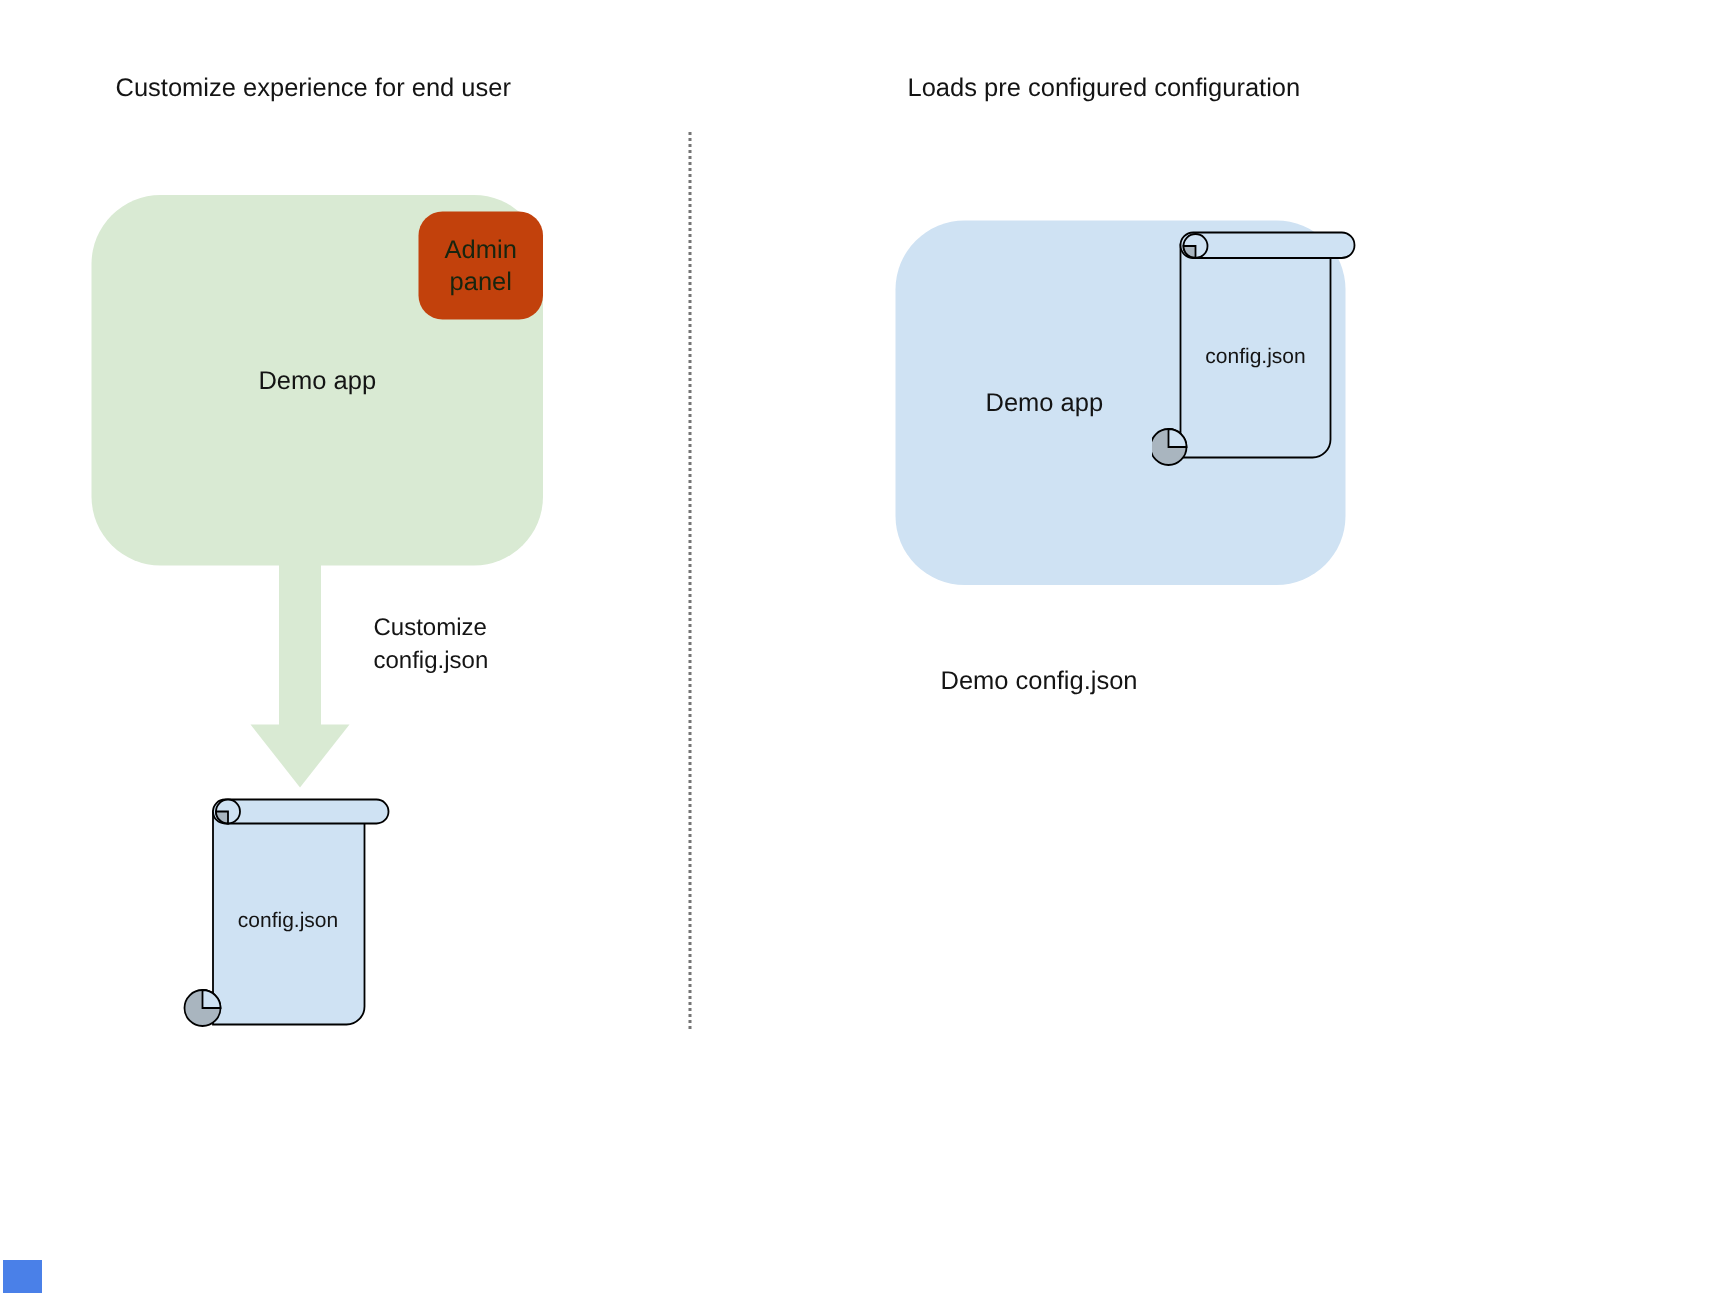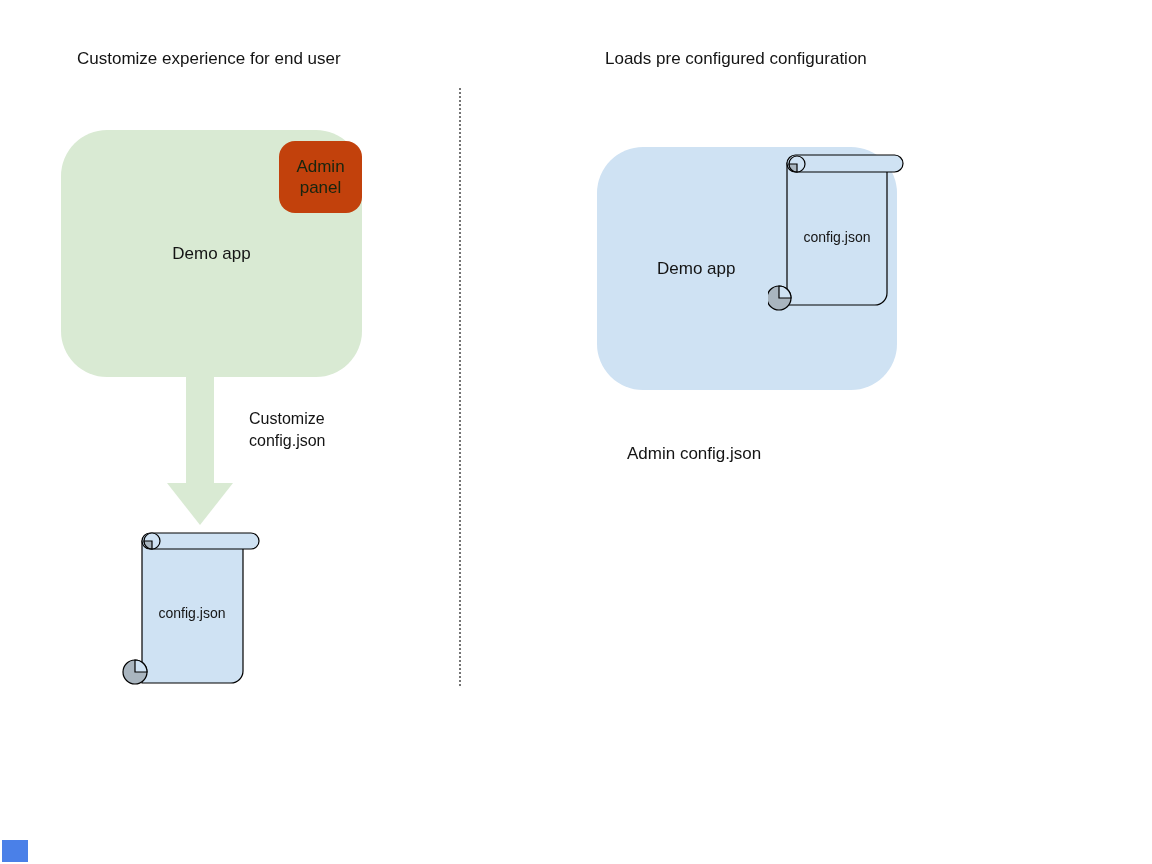--- a/index.html
+++ b/index.html
@@ -160,17 +160,17 @@
 
     <circle cx="11" cy="148" r="12" fill="#a9b5bf" stroke="#000000" stroke-width="1.2"></circle>
     <path d="M11 148 L11 136 A12 12 0 0 1 23 148 Z" fill="#cfe2f3" stroke="#000000" stroke-width="1.2"></path>
 
     <rect x="19" y="5" width="116" height="17" rx="8.5" ry="8.5" fill="#cfe2f3" stroke="#000000" stroke-width="1.2"></rect>
     <circle cx="29" cy="14" r="8" fill="#cfe2f3" stroke="#000000" stroke-width="1.2"></circle>
     <path d="M29 14 L21 14 A8 8 0 0 0 29 22 Z" fill="#a9b5bf" stroke="#000000" stroke-width="1.2"></path>
     <text x="69" y="92" text-anchor="middle" class="scroll-text">config.json</text>
   </svg>
 
-  <div class="loads-caption">Admin config.json</div>
+  <div class="loads-caption">Demo config.json</div>
 
   <div class="corner-square"></div>
 
 </div>
 
 </body></html>

